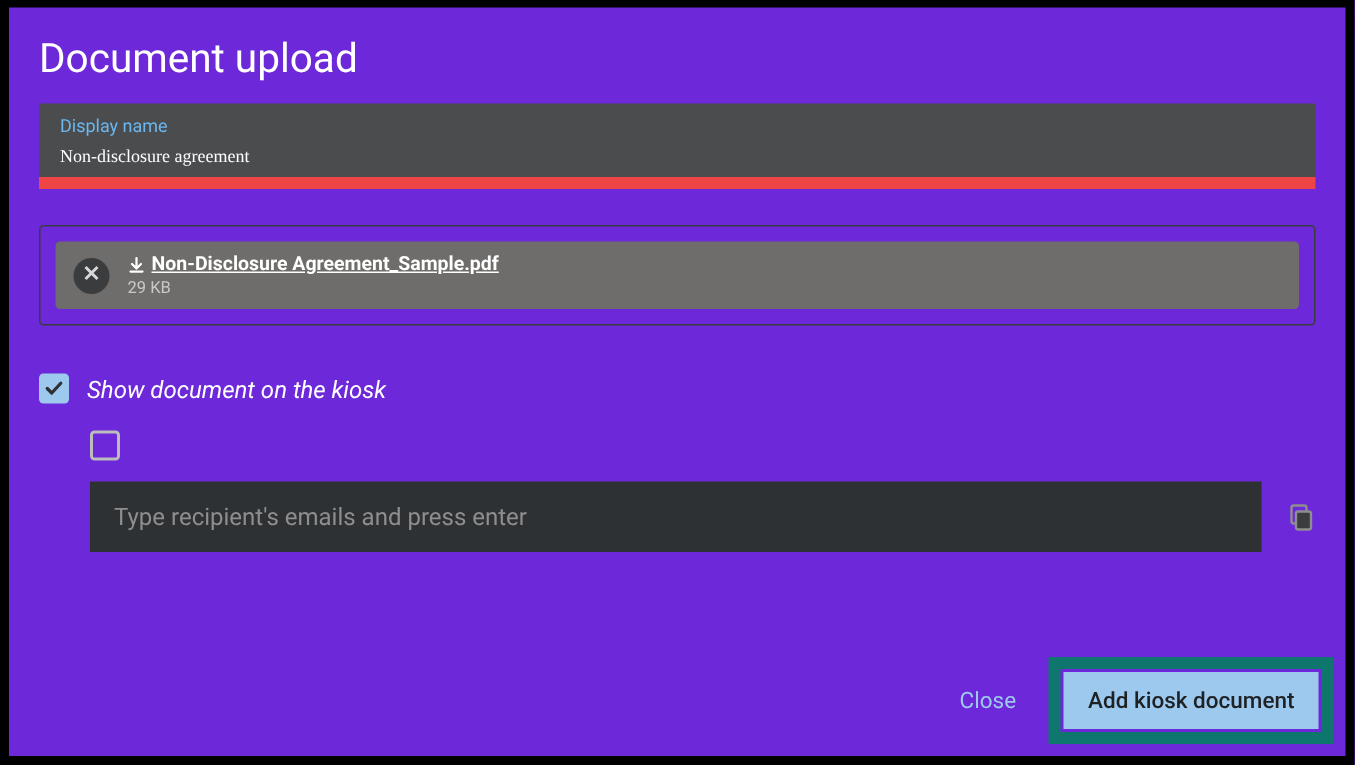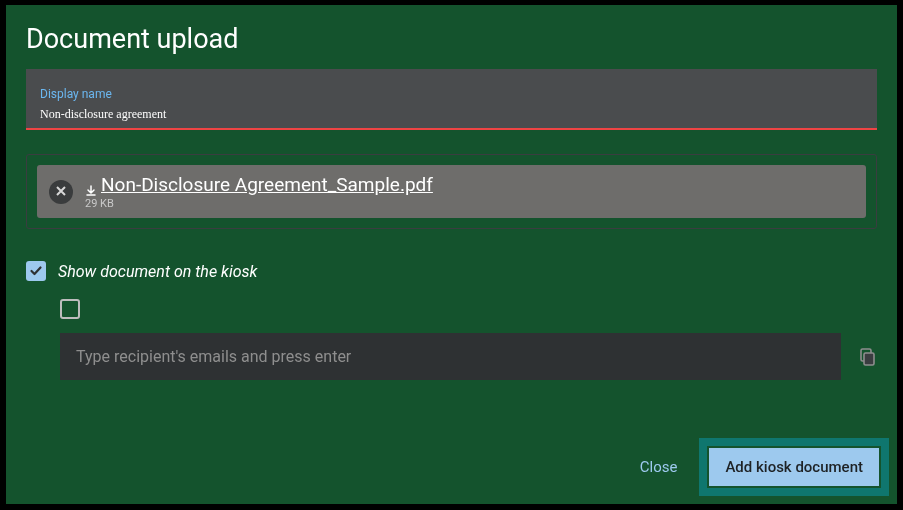--- a/index.html
+++ b/index.html
@@ -9,37 +9,37 @@
   width: 903px;
   height: 510px;
   overflow: hidden;
 }
 .modal {
   position: absolute;
   left: 6px;
   top: 5px;
   width: 891px;
   height: 499px;
-  background: #14532d;
+  background: #6d28d9;
   color: #fff;
   box-shadow: 0 4px 20px rgba(0,0,0,0.5);
 }
 .modal-title {
   font-size: 27px;
   font-weight: 400;
   padding: 18px 20px 14px 20px;
   color: #fff;
 }
 .content {
   padding: 0 20px;
 }
 .field-wrap {
   background: #4a4c4e;
-  border-bottom: 2px solid #ef4444;
-  padding: 18px 14px 6px 14px;
+  border-bottom: 8px solid #ef4444;
+  padding: 8px 14px 6px 14px;
   position: relative;
 }
 .field-label {
   font-size: 12px;
   color: #6bb7f0;
   margin-bottom: 2px;
 }
 .field-input {
   background: transparent;
   border: none;
@@ -75,26 +75,27 @@
   font-size: 11px;
   cursor: pointer;
   border: none;
   flex-shrink: 0;
 }
 .file-info {
   display: flex;
   flex-direction: column;
 }
 .file-name {
-  font-size: 19px;
+  font-size: 13px;
   color: #fff;
   text-decoration: underline;
   display: flex;
   align-items: center;
   gap: 4px;
+  font-weight: bold;
 }
 .download-icon {
   width: 12px;
   height: 12px;
   display: inline-block;
 }
 .file-size {
   font-size: 11px;
   color: #c9c9c9;
   margin-top: 1px;

